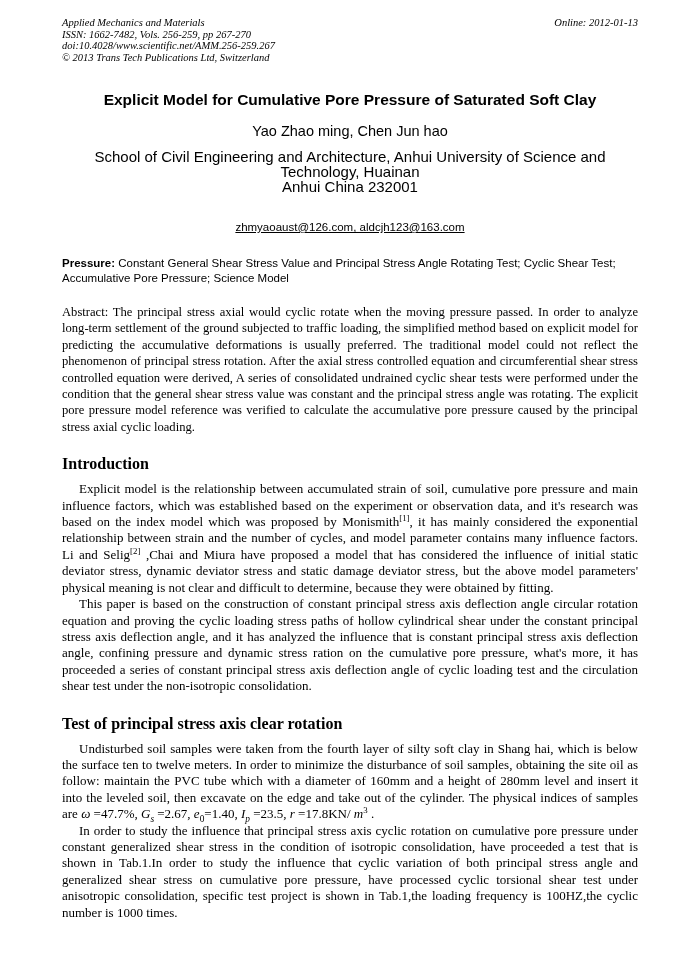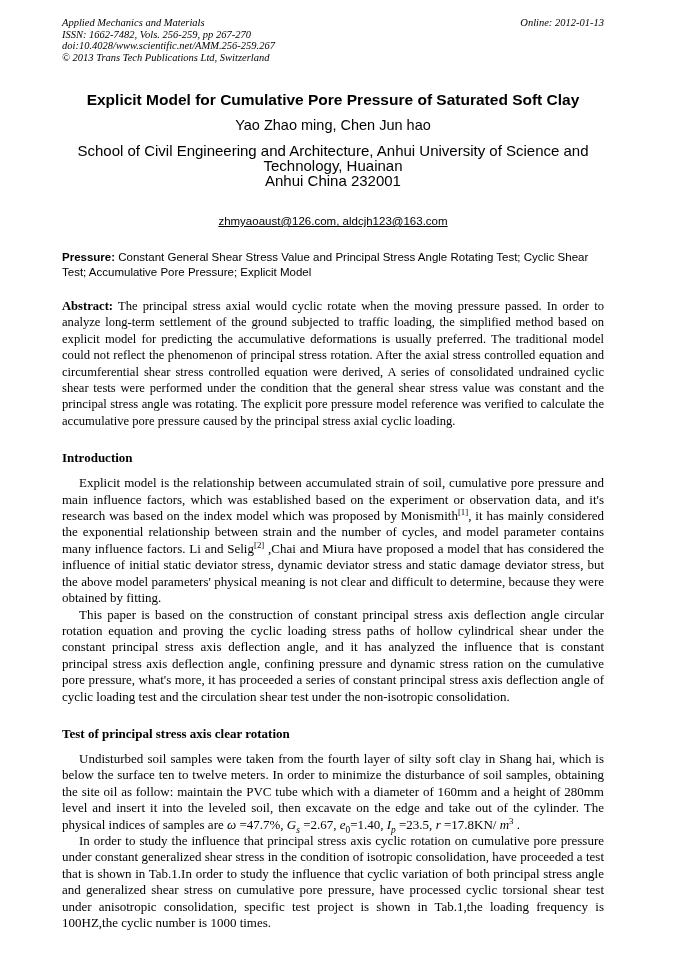--- a/index.html
+++ b/index.html
@@ -5,21 +5,21 @@
   html, body {
     margin: 0;
     padding: 0;
     background: #ffffff;
   }
   .page {
     position: relative;
     width: 678px;
     height: 959px;
     box-sizing: border-box;
-    padding: 17px 74px 0 62px;
+    padding: 17px 40px 0 62px;
     background: #ffffff;
     color: #000000;
     overflow: hidden;
   }
   
   .pub-header {
     display: flex;
     justify-content: space-between;
     align-items: flex-start;
     font-family: "Liberation Serif", serif;
@@ -33,21 +33,21 @@
   
   .paper-title {
     margin: 27px 0 0 0;
     font-family: "Liberation Sans", sans-serif;
     font-weight: bold;
     font-size: 15.5px;
     line-height: 19px;
     text-align: center;
   }
   .authors {
-    margin-top: 7px;
+    margin-top: 13px;
     font-family: "Liberation Sans", sans-serif;
     font-size: 14.5px;
     line-height: 18px;
     text-align: center;
   }
   .affiliation {
     margin-top: 9px;
     font-family: "Liberation Sans", sans-serif;
     font-size: 15px;
     line-height: 15px;
@@ -72,27 +72,27 @@
   .keywords b { font-weight: bold; }
 
   
   .abstract {
     margin: 19px 0 0 0;
     font-family: "Liberation Serif", serif;
     font-size: 12.6px;
     line-height: 16.4px;
     text-align: justify;
   }
-  .abstract b { font-weight: bold; }
+  .abstract b { font-weight: normal; }
 
   .section-heading {
     margin: 21px 0 9px 0;
     font-family: "Liberation Serif", serif;
     font-weight: bold;
-    font-size: 13px;
+    font-size: 16px;
     line-height: 16px;
   }
   .body-par {
     margin: 0;
     font-family: "Liberation Serif", serif;
     font-size: 13px;
     line-height: 16.4px;
     text-align: justify;
     text-indent: 17px;
   }
@@ -121,21 +121,21 @@
 
   <div class="authors">Yao Zhao ming, Chen Jun hao</div>
 
   <div class="affiliation">
     <div>School of Civil Engineering and Architecture, Anhui University of Science and Technology, Huainan</div>
     <div>Anhui China 232001</div>
   </div>
 
   <div class="emails">zhmyaoaust@126.com, aldcjh123@163.com</div>
 
-  <p class="keywords"><b>Pressure:</b><span> Constant General Shear Stress Value and Principal Stress Angle Rotating Test; Cyclic Shear Test; Accumulative Pore Pressure; Explicit Model</span></p>
+  <p class="keywords"><b>Pressure:</b><span> Constant General Shear Stress Value and Principal Stress Angle Rotating Test; Cyclic Shear Test; Accumulative Pore Pressure; Science Model</span></p>
 
   <p class="abstract"><b>Abstract:</b><span> The principal stress axial would cyclic rotate when the moving pressure passed. In order to analyze long-term settlement of the ground subjected to traffic loading, the simplified method based on explicit model for predicting the accumulative deformations is usually preferred. The traditional model could not reflect the phenomenon of principal stress rotation. After the axial stress controlled equation and circumferential shear stress controlled equation were derived, A series of consolidated undrained cyclic shear tests were performed under the condition that the general shear stress value was constant and the principal stress angle was rotating. The explicit pore pressure model reference was verified to calculate the accumulative pore pressure caused by the principal stress axial cyclic loading.</span></p>
 
   <h2 class="section-heading">Introduction</h2>
   <p class="body-par"><span>Explicit model is the relationship between accumulated strain of soil, cumulative pore pressure and main influence factors, which was established based on the experiment or observation data, and it's research was based on the index model which was proposed by Monismith</span><span class="seg-sup">[1]</span><span>, it has mainly considered the exponential relationship between strain and the number of cycles, and model parameter contains many influence factors. Li and Selig</span><span class="seg-sup">[2]</span><span> ,Chai and Miura have proposed a model that has considered the influence of initial static deviator stress, dynamic deviator stress and static damage deviator stress, but the above model parameters' physical meaning is not clear and difficult to determine, because they were obtained by fitting.</span></p>
   <p class="body-par"><span>This paper is based on the construction of constant principal stress axis deflection angle circular rotation equation and proving the cyclic loading stress paths of hollow cylindrical shear under the constant principal stress axis deflection angle, and it has analyzed the influence that is constant principal stress axis deflection angle, confining pressure and dynamic stress ration on the cumulative pore pressure, what's more, it has proceeded a series of constant principal stress axis deflection angle of cyclic loading test and the circulation shear test under the non-isotropic consolidation.</span></p>
 
   <h2 class="section-heading">Test of principal stress axis clear rotation</h2>
   <p class="body-par"><span>Undisturbed soil samples were taken from the fourth layer of silty soft clay in Shang hai, which is below the surface ten to twelve meters. In order to minimize the disturbance of soil samples, obtaining the site oil as follow: maintain the PVC tube which with a diameter of 160mm and a height of 280mm level and insert it into the leveled soil, then excavate on the edge and take out of the cylinder. The physical indices of samples are </span><span class="seg-i">ω</span><span> =47.7%, </span><span class="seg-i">G</span><span class="seg-isub">s</span><span> =2.67, </span><span class="seg-i">e</span><span class="seg-sub">0</span><span>=1.40, </span><span class="seg-i">I</span><span class="seg-isub">p</span><span> =23.5, </span><span class="seg-i">r</span><span> =17.8KN/ </span><span class="seg-i">m</span><span class="seg-sup">3</span><span> .</span></p>
   <p class="body-par"><span>In order to study the influence that principal stress axis cyclic rotation on cumulative pore pressure under constant generalized shear stress in the condition of isotropic consolidation, have proceeded a test that is shown in Tab.1.In order to study the influence that cyclic variation of both principal stress angle and generalized shear stress on cumulative pore pressure, have processed cyclic torsional shear test under anisotropic consolidation, specific test project is shown in Tab.1,the loading frequency is 100HZ,the cyclic number is 1000 times.</span></p>

